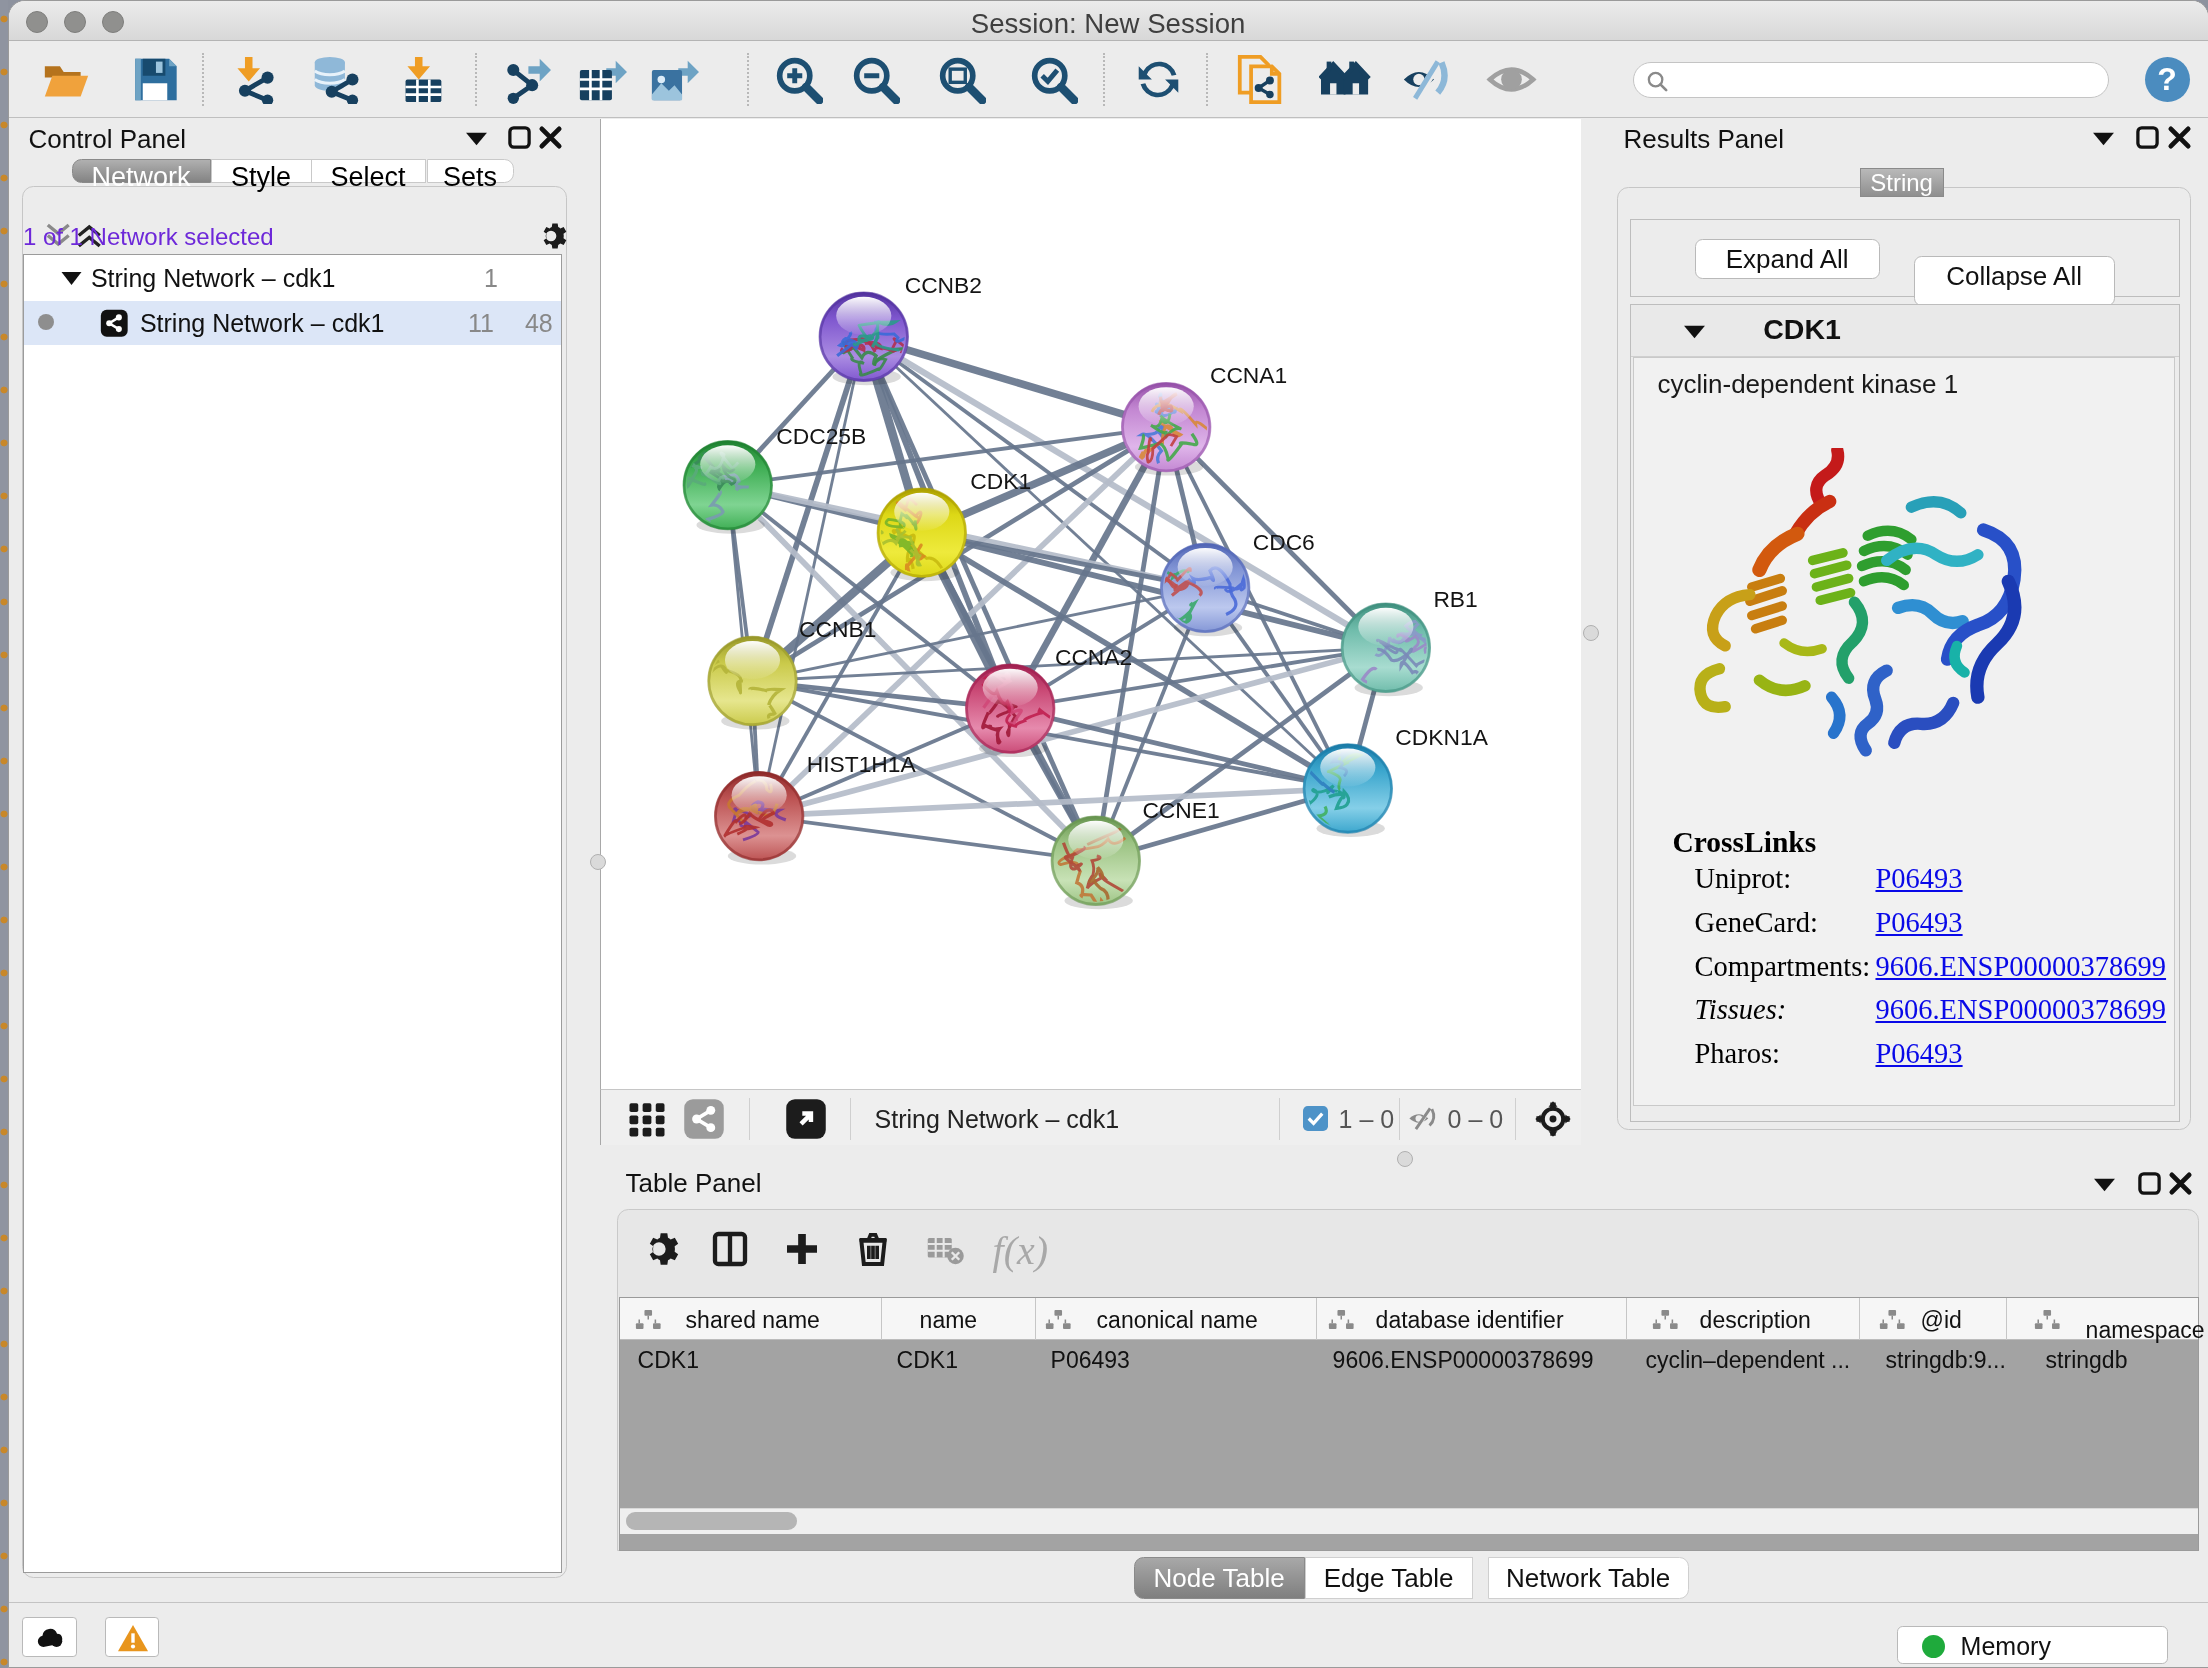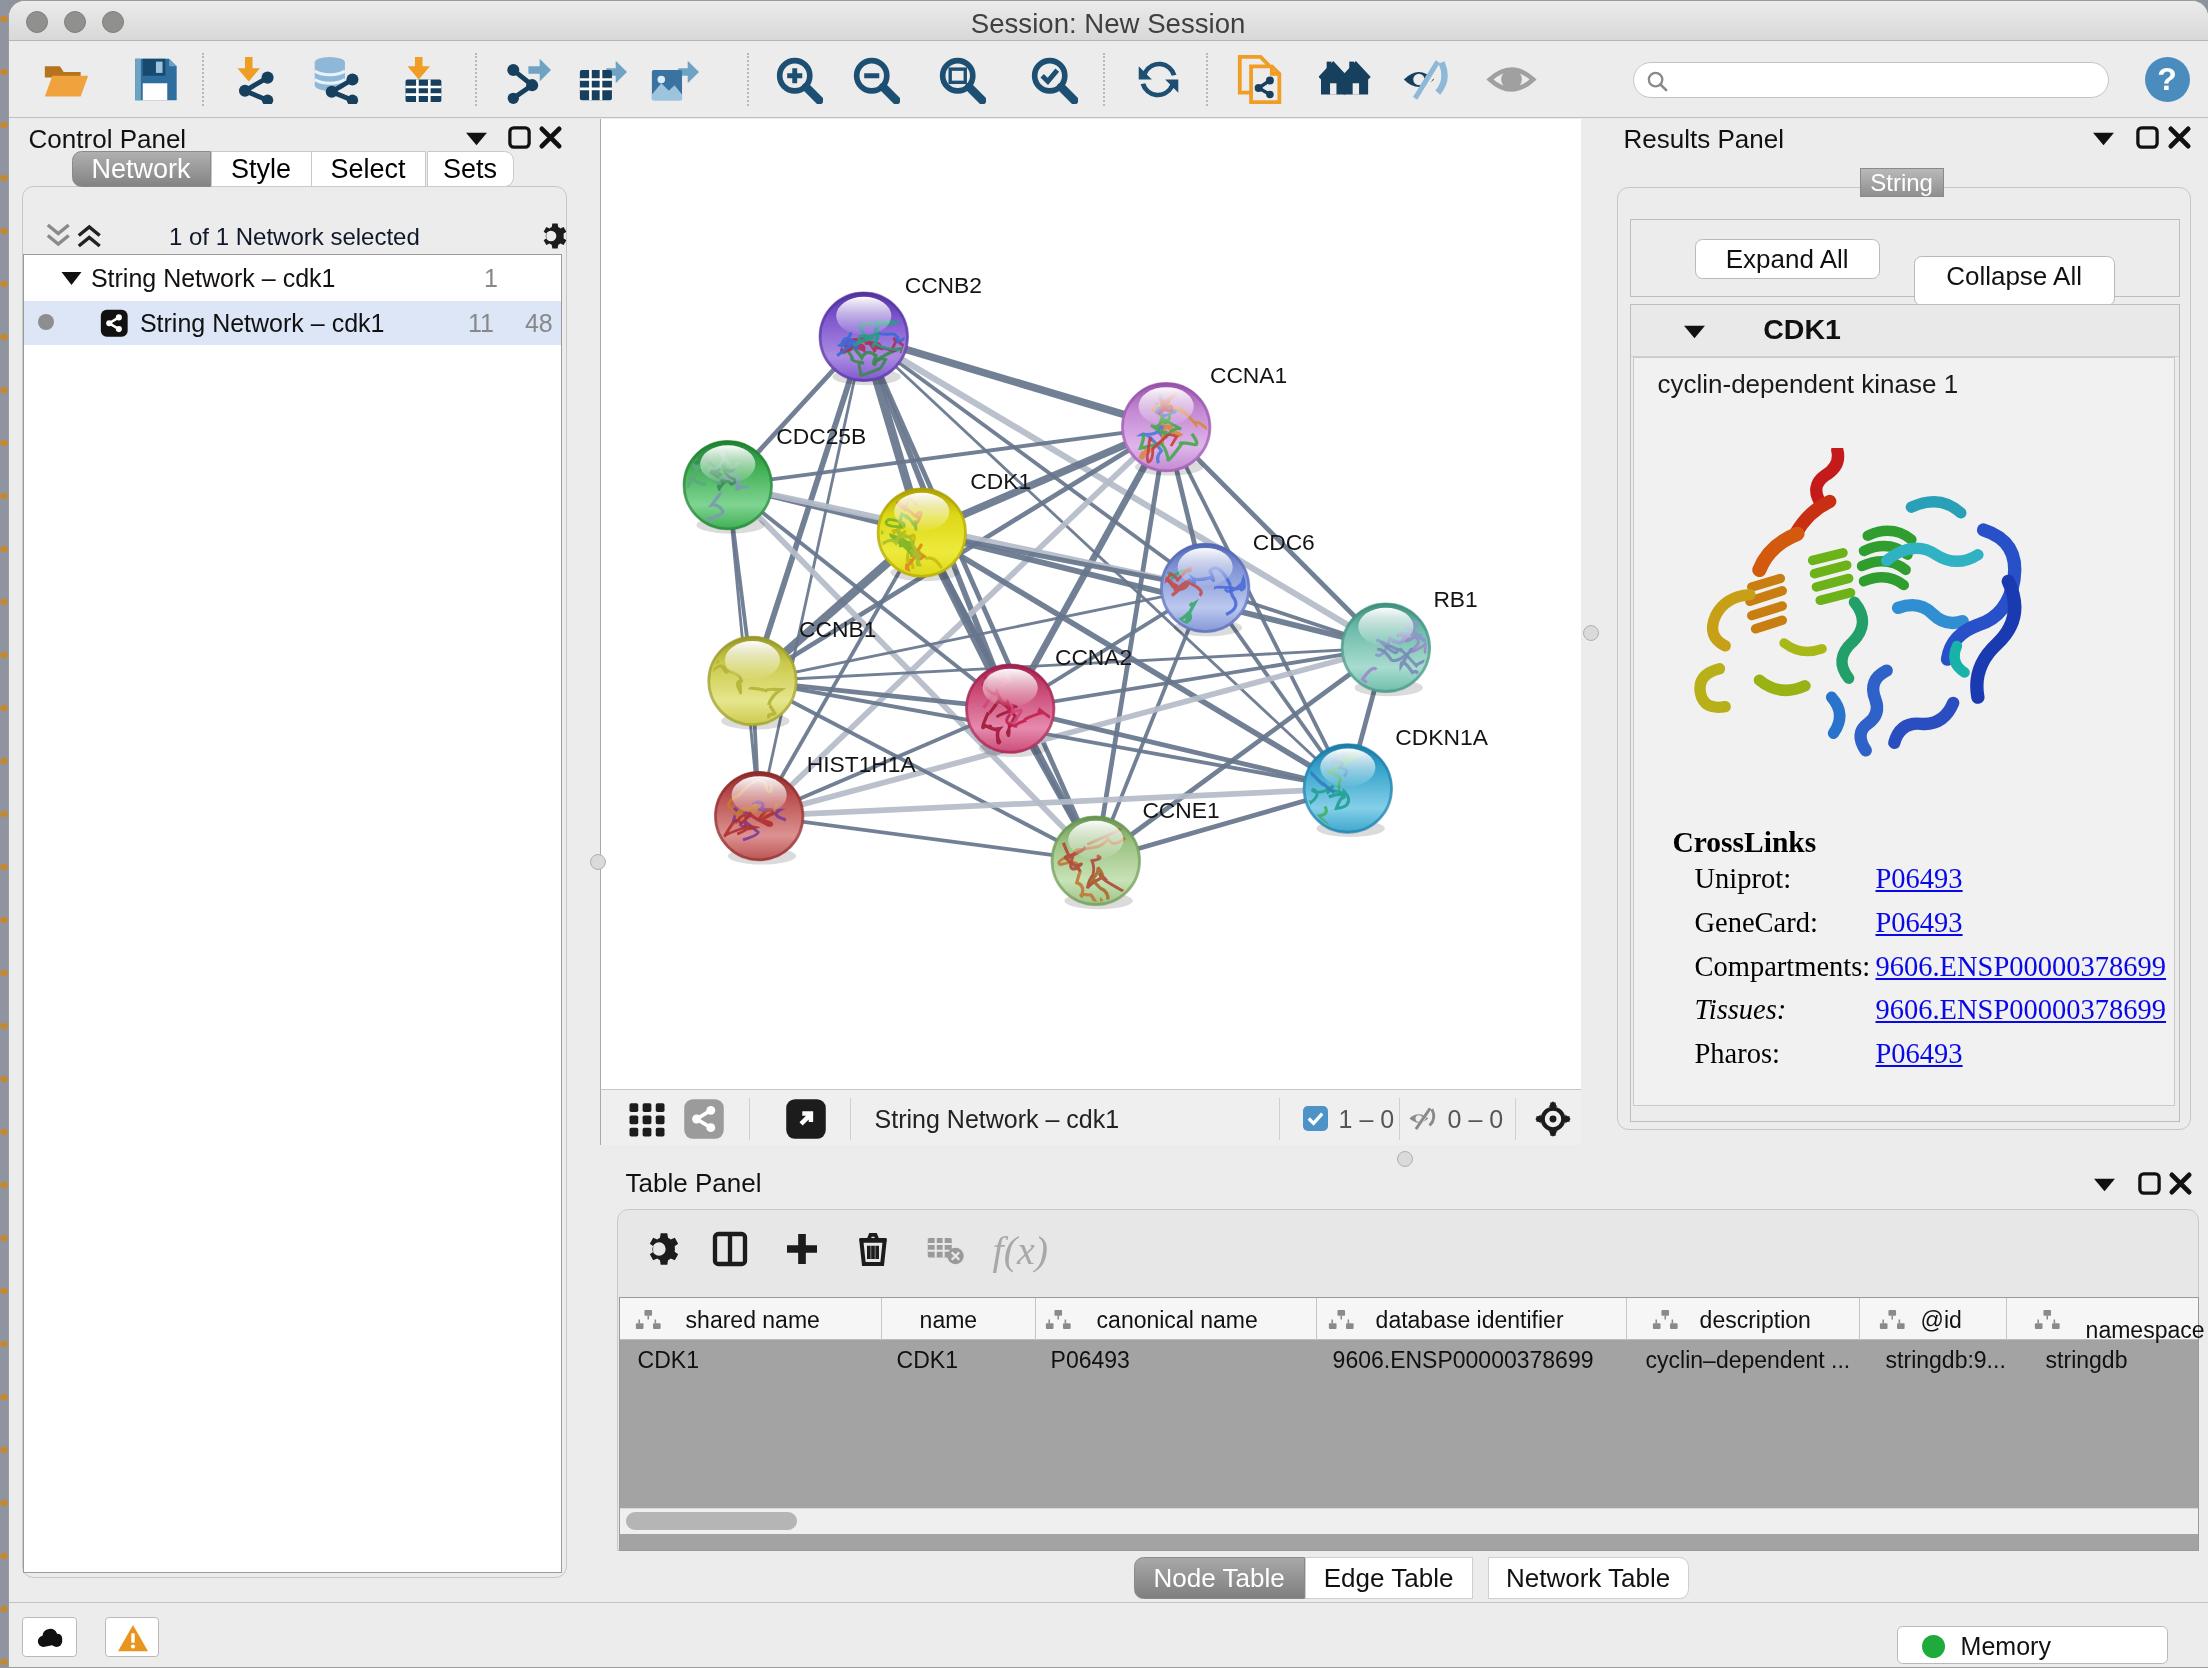--- a/index.html
+++ b/index.html
@@ -17,21 +17,21 @@
   font-size:27.6px; color:#3f3f3f; }
 
 #toolbar { position:absolute; left:0; top:41px; width:100%; height:76px; background:#ececec; border-bottom:1px solid #bfbfbf; }
 .tsep { position:absolute; top:11.4px; height:53px; width:0;
   border-left:2.9px dotted #b8b8b8; }
 .ticon { position:absolute; top:13.3px; }
 
 .ptitle { font-size:26px; color:#111; }
 
 #cpanel { position:absolute; left:0; top:118px; width:591px; height:1491px; background:#ececec; }
-.tab { position:absolute; top:32px; height:36px; background:#fff; border:1px solid #c9c9c9; z-index:3;
+.tab { position:absolute; top:40px; height:24px; background:#fff; border:1px solid #c9c9c9; z-index:3;
   font-size:27px; color:#000; text-align:center; line-height:34px; }
 .tabsel { background:linear-gradient(#b0b0b0,#838383); color:#fff; border:1px solid #8a8a8a; }
 
 #canvas { position:absolute; left:591px; top:118px; width:982px; height:970px; background:#fff;
   border-left:1px solid #a8a8a8; border-right:1px solid #a8a8a8; }
 #cstatus { position:absolute; left:591px; top:1088px; width:982px; height:56px;
   background:#efefef; border-top:1px solid #c6c6c6; border-left:1px solid #a8a8a8; }
 
 #rpanel { position:absolute; left:1572px; top:118px; width:629px; height:1026px;
   background:#ececec; }
@@ -198,21 +198,21 @@
     <div class="tab" style="left:302px; width:115px;">Select</div>
     <div class="tab" style="left:418px; width:87px; border-radius:0 9.5px 9.5px 0;">Sets</div>
     <div class="abs" style="left:13.3px; top:67px; width:545px; height:1392px; border:1px solid #c6c6c6; border-radius:11.4px; background:#ececec;"></div>
     <div class="abs" style="left:14.3px; top:100px; width:543px; height:32px;">
       <svg class="abs" style="left:21px; top:3.8px;" width="28.5" height="25" viewBox="0 0 30 26">
           <path d="M4 2 l11 9 11-9 M4 13 l11 9 11-9" fill="none" stroke="#8a8a8a" stroke-width="3.6"></path>
         </svg>
       <svg class="abs" style="left:52px; top:3.8px;" width="28.5" height="25" viewBox="0 0 30 26">
           <path d="M4 24 l11-9 11 9 M4 13 l11-9 11 9" fill="none" stroke="#222" stroke-width="3.6"></path>
         </svg>
-      <div class="abs" style="left:0; width:543px; text-align:center; top:3.8px; font-size:24px; color:#0f172a;">1 of 1 Network selected</div>
+      <div class="abs" style="left:0; width:543px; text-align:left; top:3.8px; font-size:24px; color:#6d28d9;">1 of 1 Network selected</div>
       <svg class="abs" style="left:512px; top:1px;" width="32" height="32" viewBox="0 0 24 24">
           <path fill="#1c1c1c" d="M12 8a4 4 0 100 8 4 4 0 000-8zm9.4 5.6l2.1 1.6-2 3.5-2.5-1a8 8 0 01-1.6 1l-.4 2.7h-4l-.4-2.7a8 8 0 01-1.6-1l-2.5 1-2-3.5 2.1-1.6a8 8 0 010-3.2L6.5 8.8l2-3.5 2.5 1a8 8 0 011.6-1l.4-2.7h4l.4 2.7a8 8 0 011.6 1l2.5-1 2 3.5-2.1 1.6a8 8 0 010 3.2z"></path>
         </svg>
     </div>
     <div class="abs" style="left:14.3px; top:135px; width:539px; height:1319px; background:#fff; border:1px solid #9b9b9b;">
       <div class="abs" style="left:0; top:1.9px; width:100%; height:44px;">
         <svg class="abs" style="left:36px; top:13.3px;" width="23" height="17" viewBox="0 0 22 17">
             <path d="M1 2 h20 l-10 13z" fill="#111"></path>
           </svg>
         <div class="abs" style="left:67px; top:7.6px; font-size:25px; color:#111;">String Network – cdk1</div>

